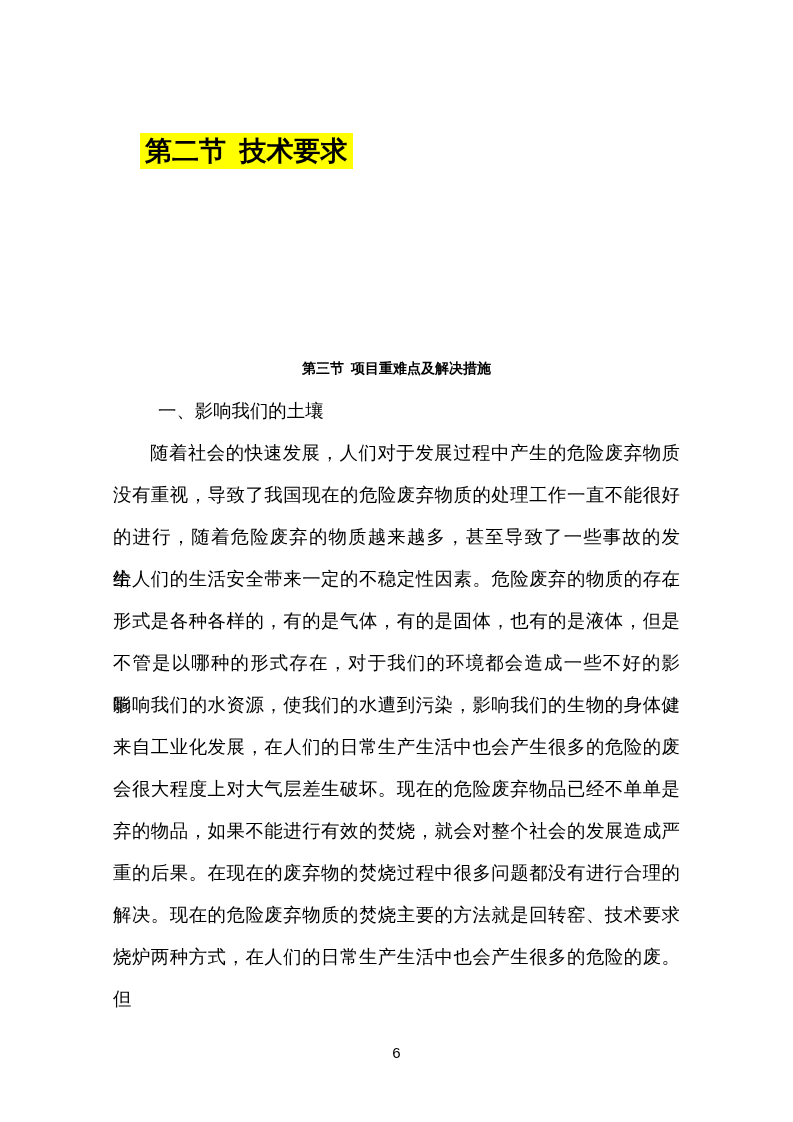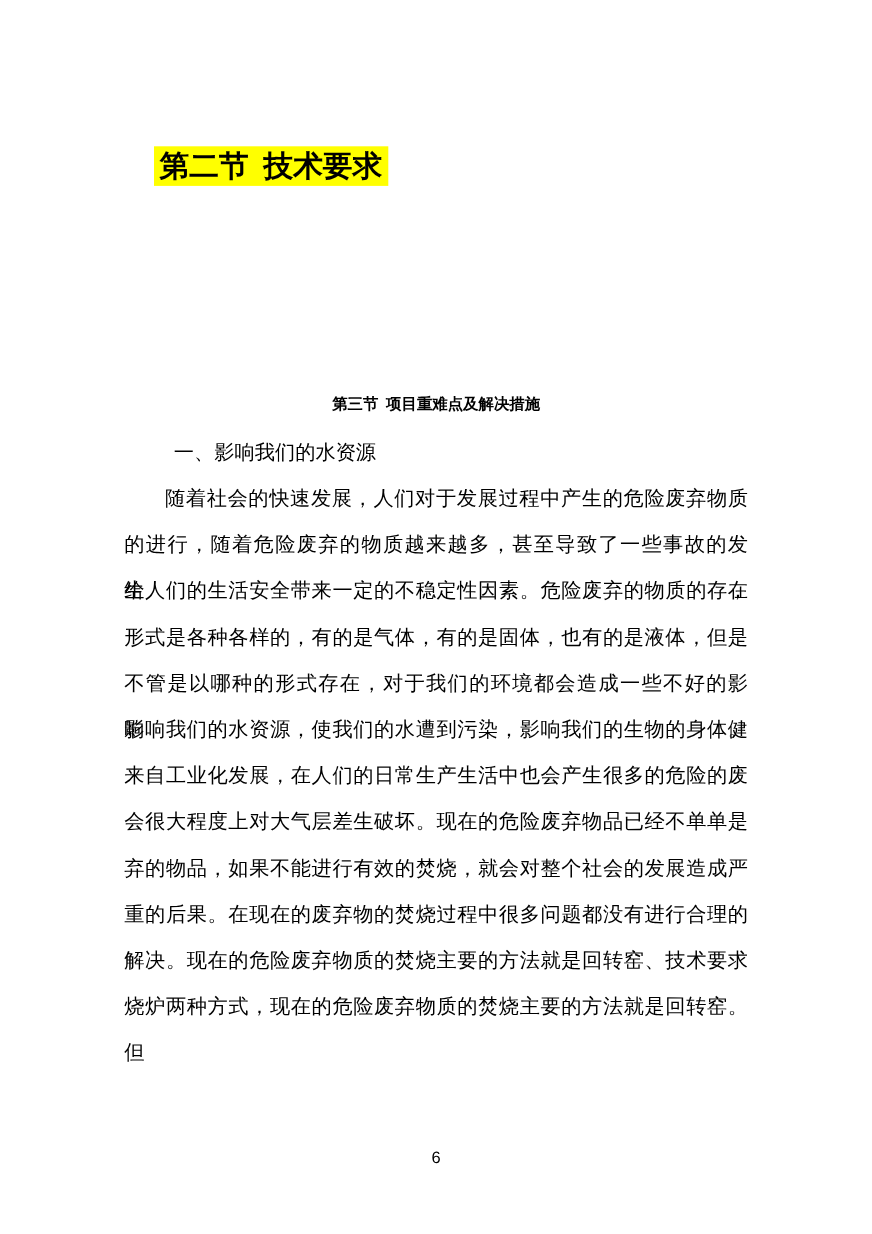--- a/index.html
+++ b/index.html
@@ -68,33 +68,34 @@
 <body>
 
 <div class="page">
 
   <div class="heading-1-row">
     <span class="highlight" style="background-color: rgb(255, 255, 0);">第二节  技术要求</span>
   </div>
 
   <div class="heading-2-row">第三节  项目重难点及解决措施</div>
 
-  <div class="subheading-row">一、影响我们的水资源</div>
+  <div class="subheading-row">一、影响我们的土壤</div>
 
   <div class="paragraph">
 
   <div class="para-line">随着社会的快速发展，人们对于发展过程中产生的危险废弃物质</div>
+      <div class="para-line">没有重视，导致了我国现在的危险废弃物质的处理工作一直不能很好</div>
       <div class="para-line">的进行，随着危险废弃的物质越来越多，甚至导致了一些事故的发生，</div>
       <div class="para-line">给人们的生活安全带来一定的不稳定性因素。危险废弃的物质的存在</div>
       <div class="para-line">形式是各种各样的，有的是气体，有的是固体，也有的是液体，但是</div>
       <div class="para-line">不管是以哪种的形式存在，对于我们的环境都会造成一些不好的影响。</div>
       <div class="para-line">影响我们的水资源，使我们的水遭到污染，影响我们的生物的身体健</div>
       <div class="para-line">来自工业化发展，在人们的日常生产生活中也会产生很多的危险的废</div>
       <div class="para-line">会很大程度上对大气层差生破坏。现在的危险废弃物品已经不单单是</div>
       <div class="para-line">弃的物品，如果不能进行有效的焚烧，就会对整个社会的发展造成严</div>
       <div class="para-line">重的后果。在现在的废弃物的焚烧过程中很多问题都没有进行合理的</div>
       <div class="para-line">解决。现在的危险废弃物质的焚烧主要的方法就是回转窑、技术要求</div>
-      <div class="para-line">烧炉两种方式，现在的危险废弃物质的焚烧主要的方法就是回转窑。但</div>
+      <div class="para-line">烧炉两种方式，在人们的日常生产生活中也会产生很多的危险的废。但</div>
     </div>
 
   <div class="page-number">6</div>
 
 </div>
 
 </body></html>

